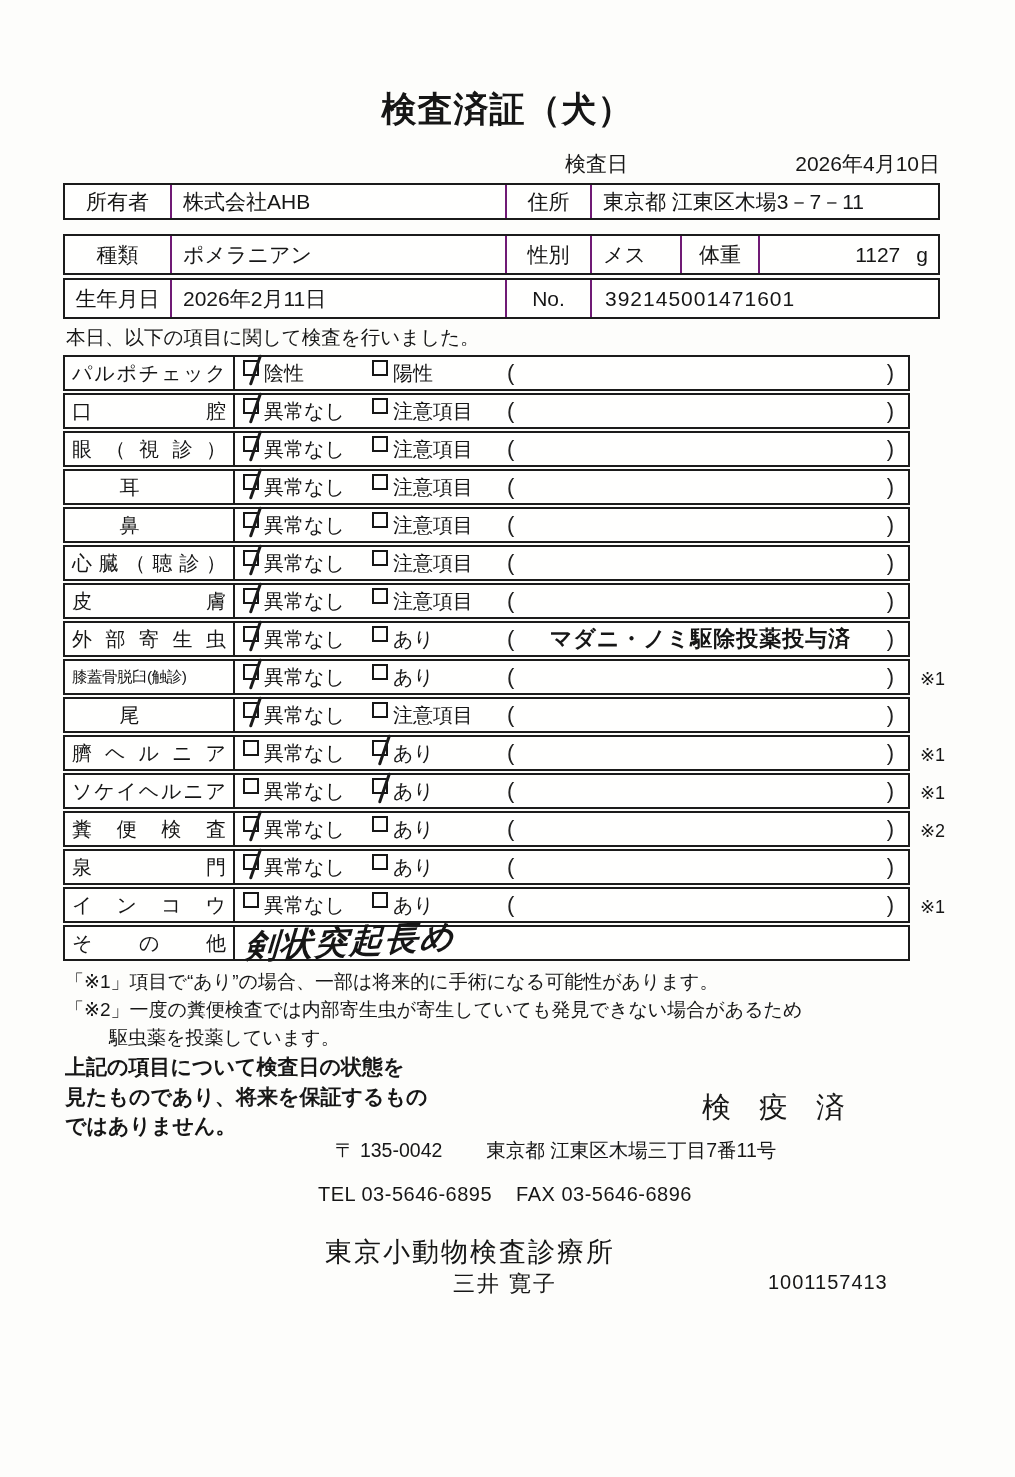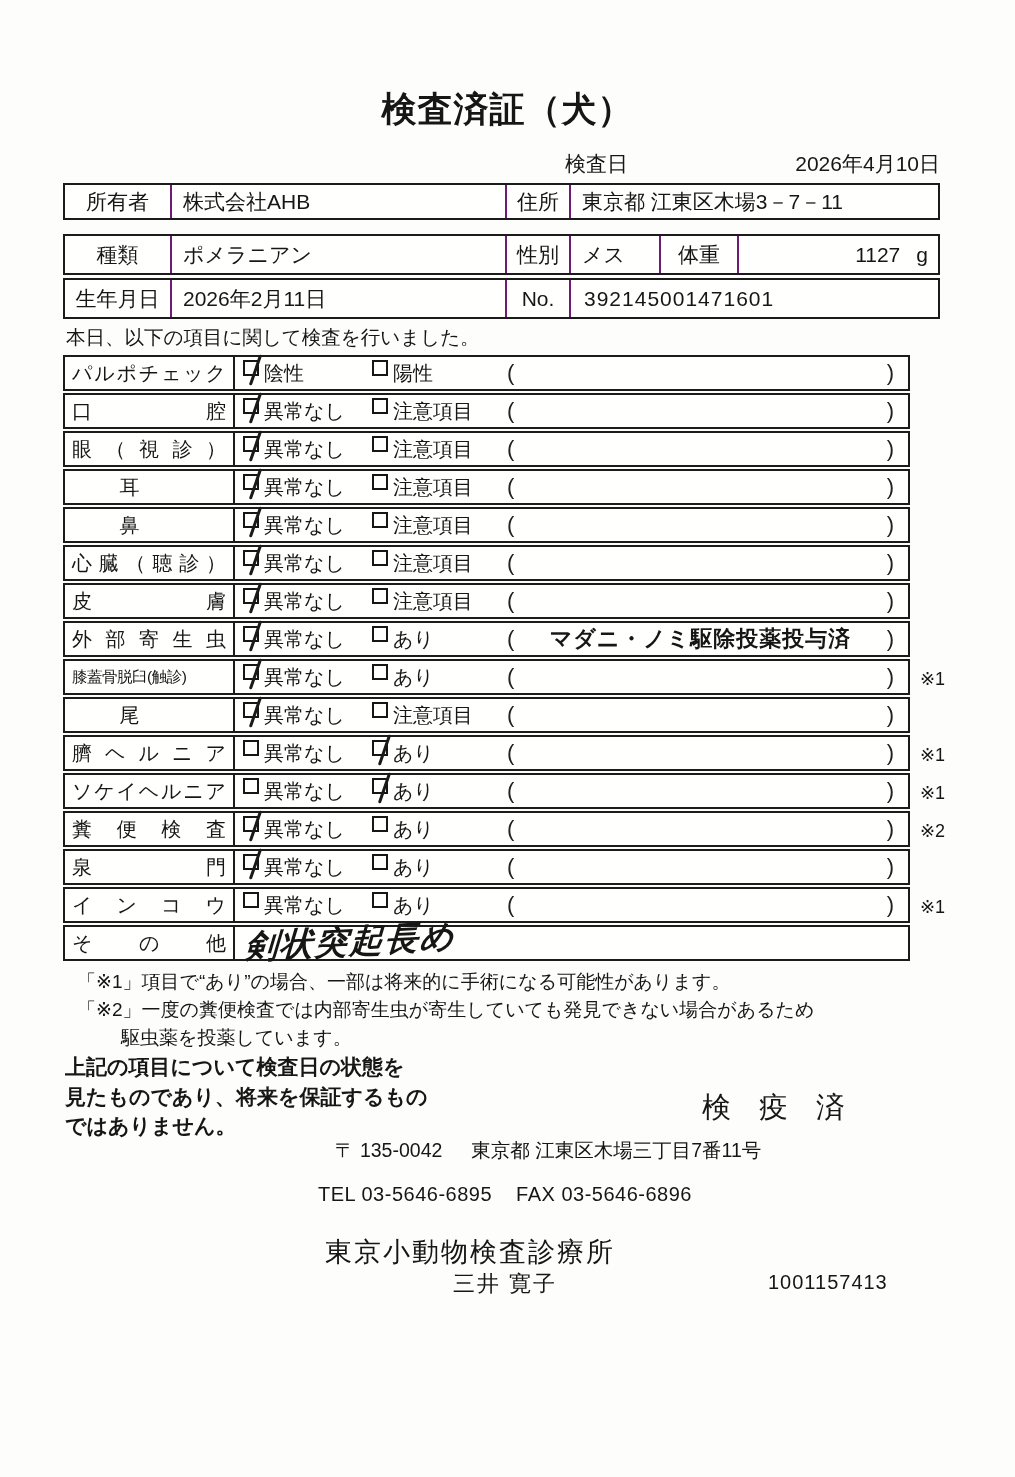--- a/index.html
+++ b/index.html
@@ -22,21 +22,21 @@
 
   
   .trow{display:flex;border:2px solid #1b1b1b;background:#fffffe;}
   .trow>div{border-right:2px solid #701a75;display:flex;align-items:center;font-size:21px;overflow:hidden;white-space:nowrap;}
   .trow>div:last-child{border-right:none;flex:1;}
   .lab{justify-content:center;}
   .val{padding-left:11px;}
   .owner-table{top:183px;left:63px;width:877px;height:37px;}
   .animal-row1{top:234px;left:63px;width:877px;height:41px;}
   .animal-row2{top:278px;left:63px;width:877px;height:41px;}
-  .w107{width:107px;}.w335{width:335px;}.w85{width:64px;}.w90{width:90px;}.w62{width:78px;}
+  .w107{width:107px;}.w335{width:335px;}.w85{width:85px;}.w90{width:90px;}.w62{width:78px;}
   .weight-cell{justify-content:flex-end;padding-right:10px;gap:16px;}
   .no-val{padding-left:13px;font-size:22px;letter-spacing:1px;}
 
   .intro{top:324px;left:66px;font-size:19.5px;text-align:right;}
 
   
   .checklist{top:355px;left:63px;width:847px;}
   .crow{position:relative;height:36px;margin-bottom:2px;border:2px solid #1b1b1b;display:flex;background:#fffffe;}
   .clabel{width:170px;border-right:2px solid #1b1b1b;display:flex;align-items:center;padding:0 7px;font-size:20px;flex:none;white-space:nowrap;}
   .clabel.spread{justify-content:space-between;}
@@ -50,27 +50,27 @@
   .cb.checked::after{content:'';position:absolute;left:9px;top:-8px;width:3px;height:32px;background:#1a1a1a;transform:rotate(19deg);border-radius:2px;}
   .paren-open,.paren-close{font-size:22px;color:#222;}
   .paren-close{margin-right:14px;}
   .paren-text{flex:1;text-align:center;font-size:20px;}
   .paren-text.filled{font-weight:700;font-size:22px;letter-spacing:1px;}
   .rnote{position:absolute;right:-37px;top:7px;font-size:18px;white-space:nowrap;}
   .hand{font-size:33px;font-weight:700;font-style:italic;letter-spacing:2px;white-space:nowrap;transform:rotate(-3deg) skewX(-6deg);transform-origin:left center;position:relative;top:3px;left:2px;line-height:1;z-index:2;}
   .other-row{overflow:visible;}
 
   
-  .footnotes{top:968px;left:65px;font-size:19px;line-height:28px;margin-left:12px;}
+  .footnotes{top:968px;left:65px;font-size:19px;line-height:28px;}
   .footnotes .indent{padding-left:44px;}
   .disclaimer{top:1052px;left:65px;font-size:21px;font-weight:700;line-height:29.5px;}
   .stamp{top:1088px;left:702px;font-size:29px;letter-spacing:10px;font-weight:500;}
 
   
-  .postal-line{top:1137px;left:335px;font-size:19.5px;display:flex;gap:29px;white-space:nowrap;}
+  .postal-line{top:1137px;left:335px;font-size:19.5px;display:flex;gap:44px;white-space:nowrap;}
   .tel-line{top:1183px;left:318px;font-size:20px;display:flex;gap:24px;white-space:nowrap;letter-spacing:0.5px;}
   .clinic-name{top:1234px;left:325px;font-size:27px;letter-spacing:2px;}
   .vet-name{top:1269px;left:453px;font-size:22px;letter-spacing:2px;}
   .serial{top:1271px;left:768px;font-size:20px;letter-spacing:1px;}
 </style>
 </head>
 <body>
 
 <div class="abs title">検査済証（犬）</div>
 

